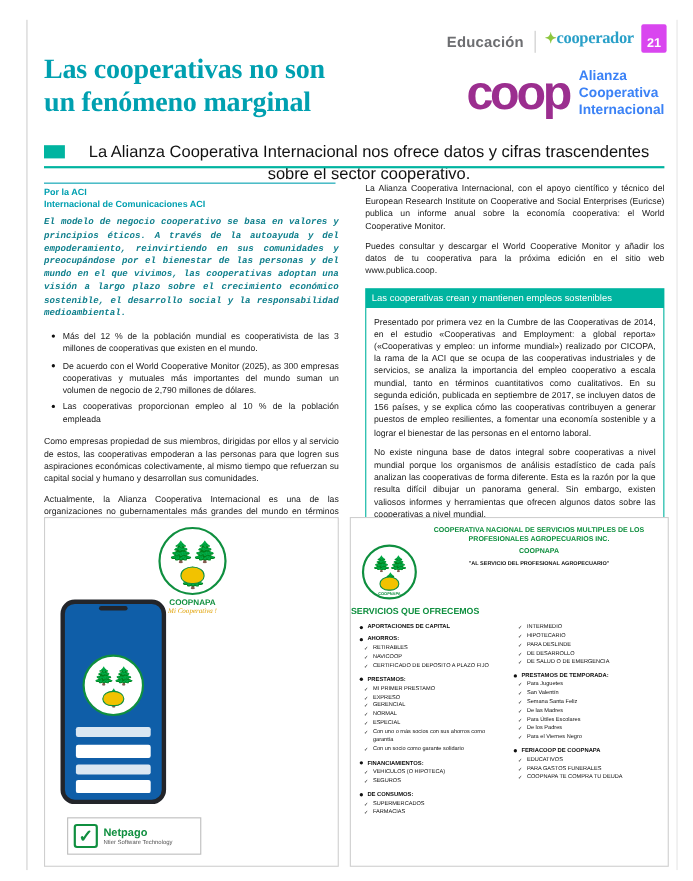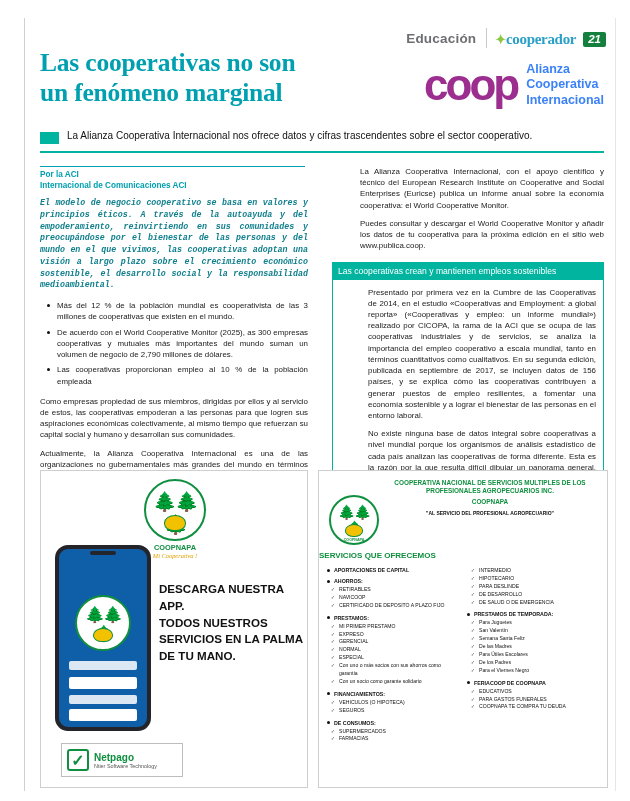--- a/index.html
+++ b/index.html
@@ -40,25 +40,24 @@
   }
   .brand-lockup { display:flex; align-items:center; }
   .brand-logo {
     font-size:15px; font-weight:bold; color:#2aa0c8;
     font-family:"Liberation Serif", serif;
     letter-spacing:-0.3px;
   }
   .brand-logo .tick { color:#8dc63f; font-size:13px; }
   .page-num {
     margin-left:7px;
-    background:#15803d; color:#ffffff;
+    background:#d946ef; color:#ffffff;
     font-size:11.5px; font-weight:bold;
-    padding:1px 5px 2px 5px;
+    padding:12px 5px 2px 5px;
     border-radius:2px;
-    font-style:italic;
   }
 
   
   .title-wrap {
     position:absolute; left:40px; top:48px; width:330px;
   }
   .title {
     font-family:"Liberation Serif", serif;
     font-size:25.5px; line-height:1.18;
     font-weight:bold; color:#00a0b0;
@@ -79,21 +78,21 @@
 
   
   .lead-band {
     position:absolute; left:40px; right:26px; top:129px;
     display:flex; align-items:flex-start; gap:8px;
   }
   .lead-square {
     width:19px; height:12px; background:#00b4a0; margin-top:3px; flex:0 0 auto;
   }
   .lead-text {
-    font-size:10px; color:#111; line-height:1.35;
+    font-size:15px; color:#111; line-height:1.35;text-align:center;
   }
   .rule-teal {
     position:absolute; left:40px; right:26px; top:151px;
     height:1.5px; background:#00b4a0;
   }
 
   
   .byline {
     position:absolute; left:40px; top:166px; width:265px;
   }
@@ -125,21 +124,21 @@
     position:relative; font-size:7.9px; line-height:1.42;
     text-align:justify; margin-bottom:4px; padding-left:6px;
   }
   ul.bullets li:before {
     content:""; position:absolute; left:-4px; top:4px;
     width:3px; height:3px; border-radius:50%; background:#111;
   }
   p.body {
     font-size:7.9px; line-height:1.42; text-align:justify; margin:0 0 7px 0;
   }
-  .col-right p.body { font-size:7.9px;margin-left:28px; }
+  .col-right p.body { font-size:7.9px; }
 
   
   .teal-bar {
     background:#00b4a0; color:#ffffff;
     font-size:8.6px; font-weight:normal;
     padding:4px 6px; margin:10px 0 0 0;
   }
   .teal-box {
     border-left:1.2px solid #00b4a0; border-right:1.2px solid #00b4a0;
     border-bottom:1.2px solid #00b4a0;
@@ -376,26 +375,20 @@
         <div class="p-trees">🌲🌲🌲</div>
         <div class="p-leaf"></div>
       </div>
       <div class="phone-bar" style="top:112px"></div>
       <div class="phone-field" style="top:128px"></div>
       <div class="phone-bar" style="top:146px"></div>
       <div class="phone-field" style="top:160px"></div>
       <div class="phone-btn" style="top:180px"></div>
     </div>
 
-    <div class="ad-headline">
-      <div>DESCARGA NUESTRA APP.</div>
-      <div>TODOS NUESTROS</div>
-      <div>SERVICIOS EN LA PALMA</div>
-      <div>DE TU MANO.</div>
-    </div>
 
     <div class="netpago">
       <div class="netpago-mark">✓</div>
       <div>
         <div class="netpago-t1">Netpago</div>
         <div class="netpago-t2">Ntier Software Technology</div>
       </div>
     </div>
 
     <div class="stores">

